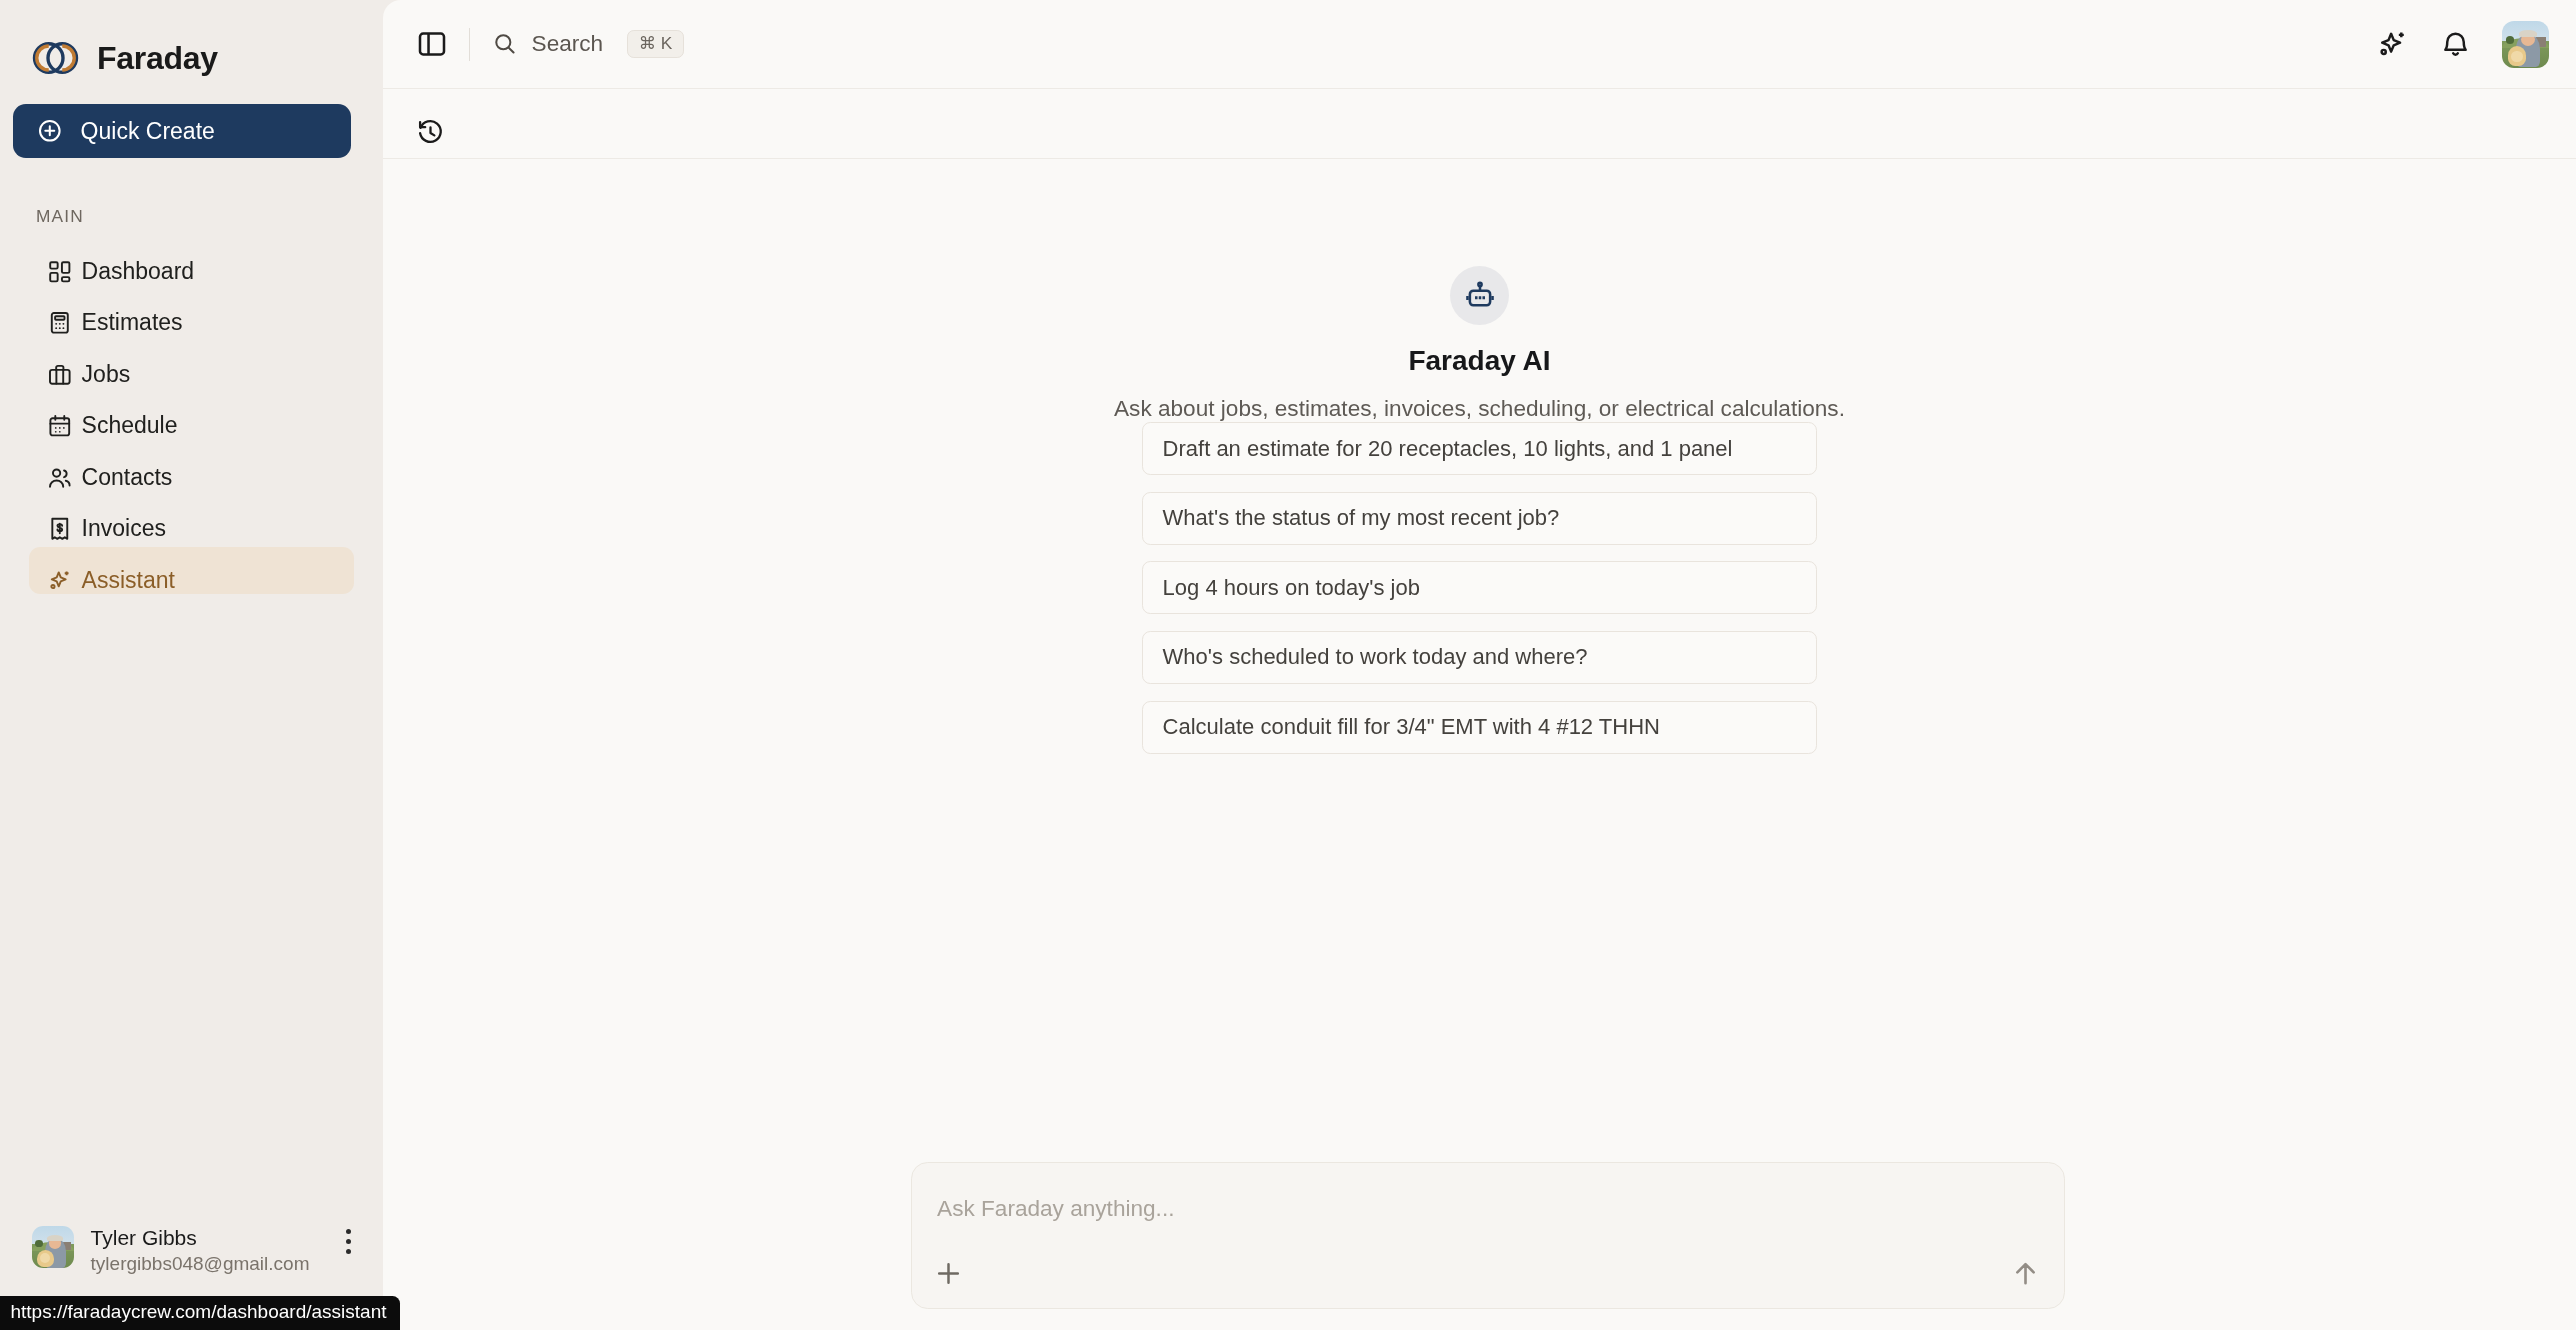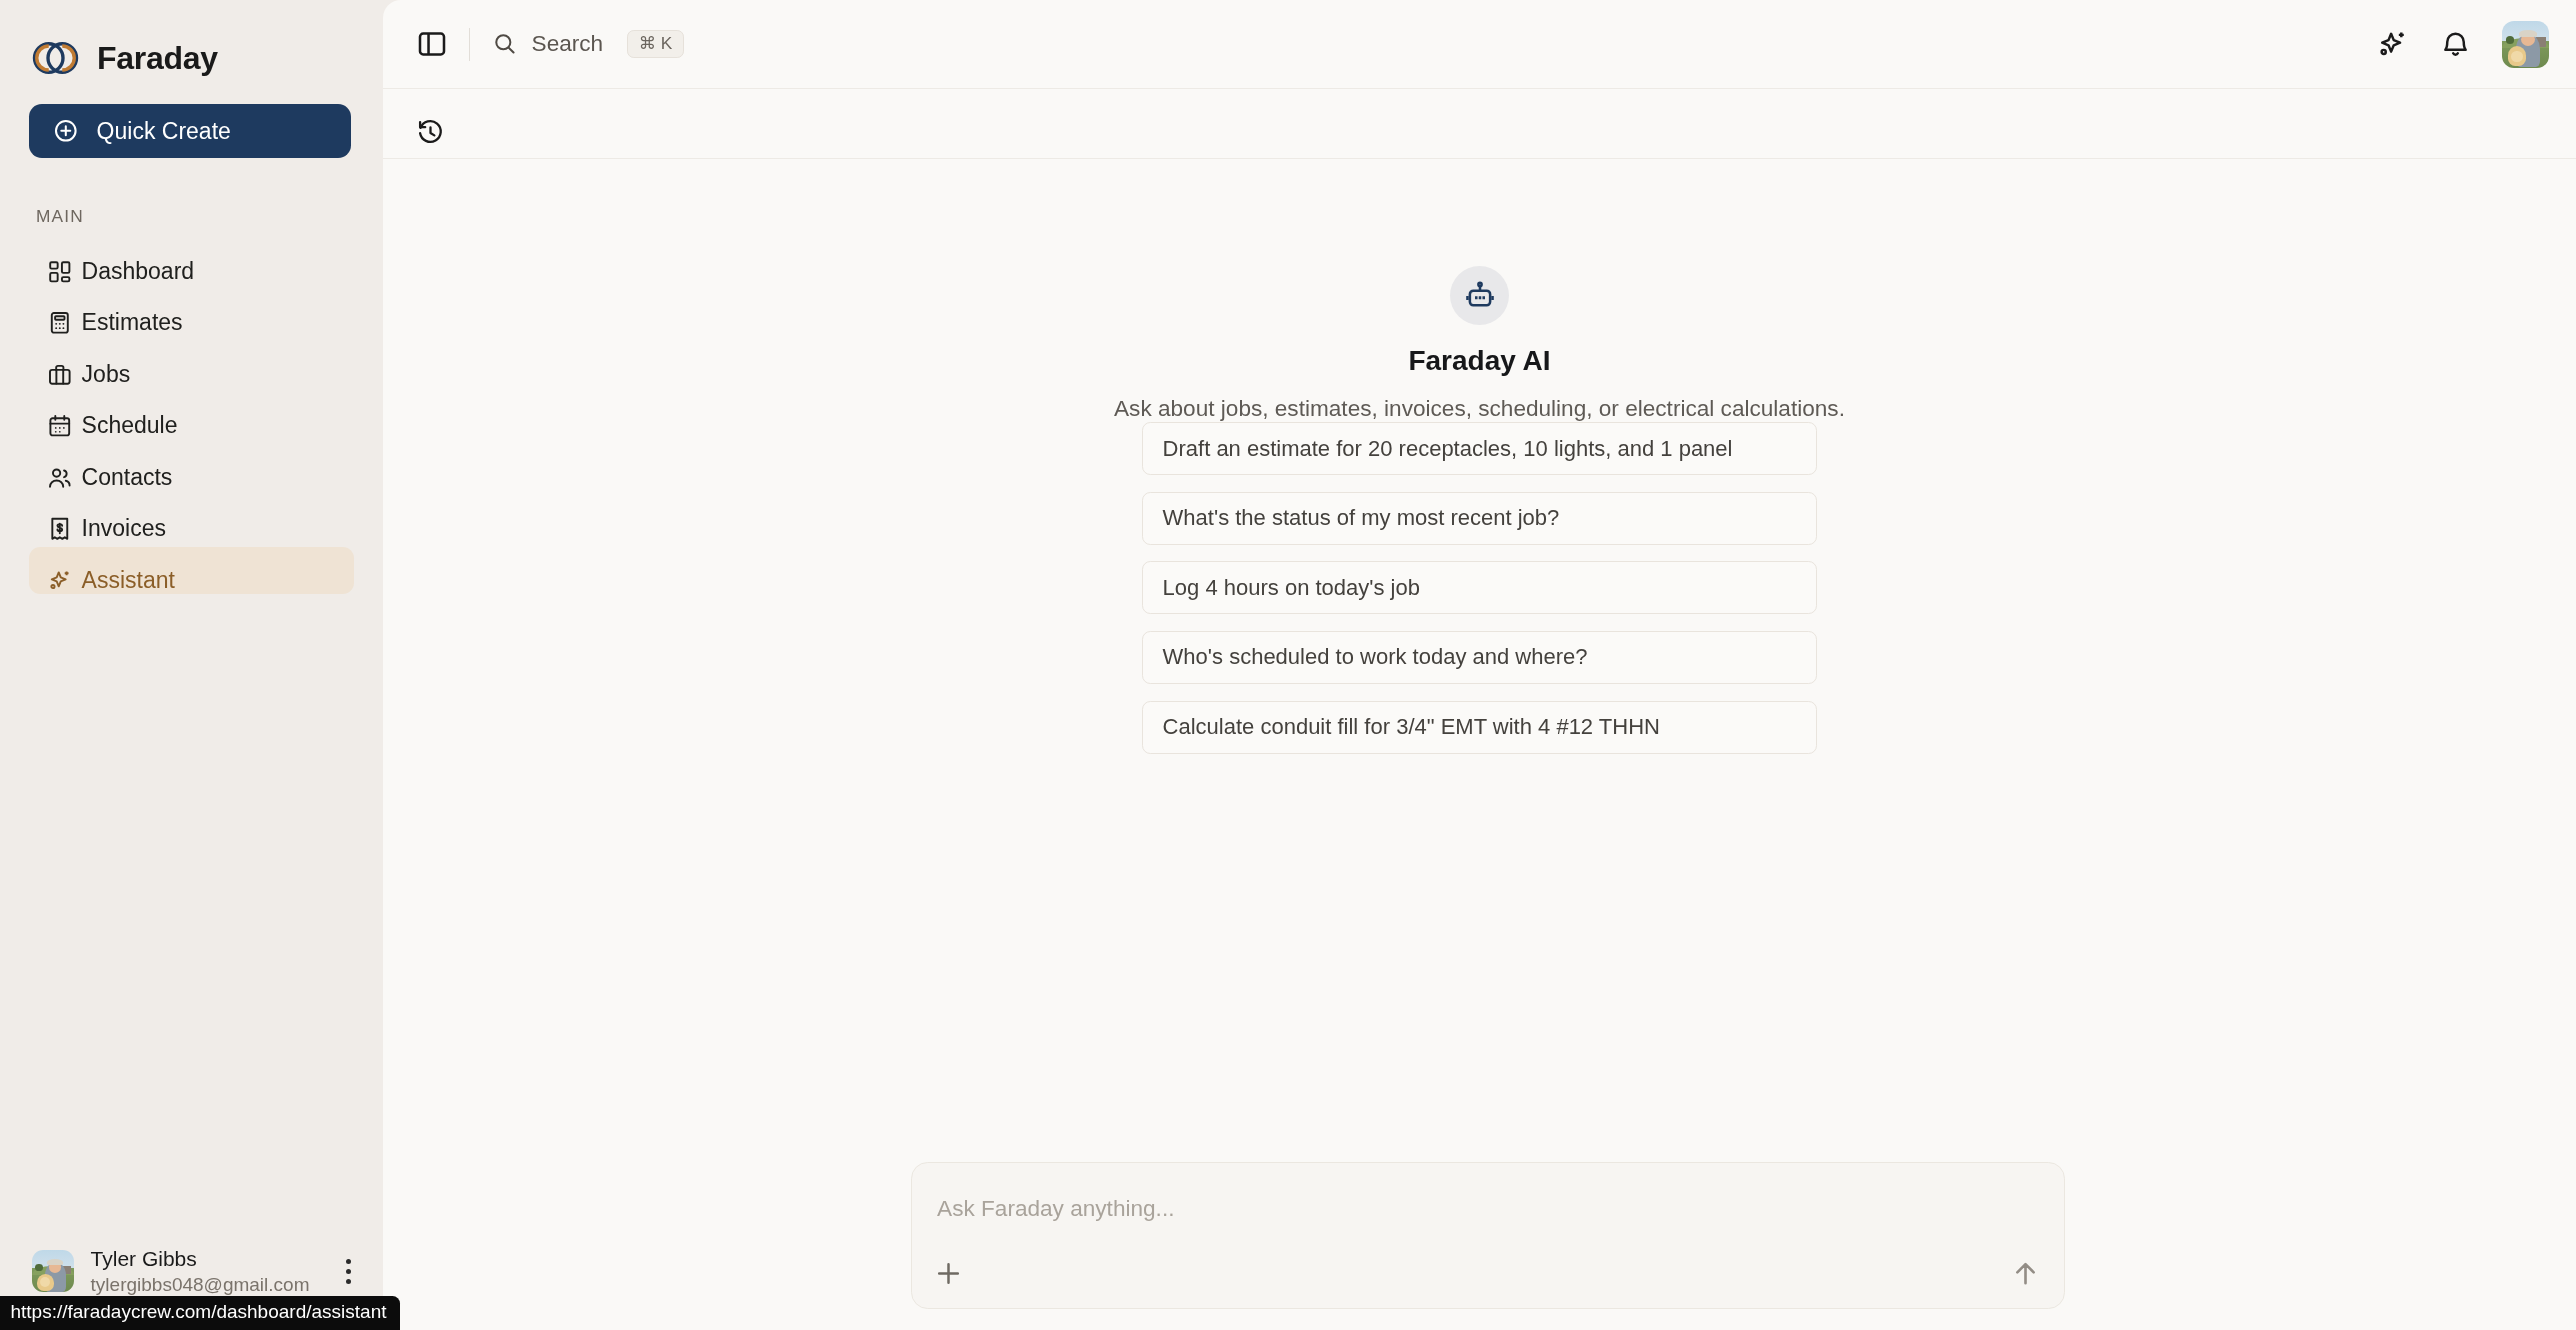--- a/index.html
+++ b/index.html
@@ -17,21 +17,21 @@
     background: #F0ECE8;
     display: flex; flex-direction: column;
     flex: 0 0 383px;
     position: relative;
   }
   .brand { display: flex; align-items: center; gap: 18px; padding: 33px 0 0 32px; height: 83px; }
   .brand-logo { width: 47px; height: 36px; flex: 0 0 47px; }
   .brand-name { font-size: 32px; font-weight: 700; color: #1A1A1A; letter-spacing: -0.3px; }
 
   .quick-create {
-    margin: 21px 32px 0 29px;
+    margin: 21px 32px 0 13px;
     height: 54px;
     background: #1E3A5F;
     color: #FFFFFF;
     border: none; border-radius: 12.8px;
     display: flex; align-items: center; gap: 18px;
     padding-left: 24px;
     font-size: 23px; font-family: inherit;
     cursor: pointer;
   }
   .qc-icon { width: 25.6px; height: 25.6px; flex: 0 0 25.6px; }
@@ -47,21 +47,21 @@
     border-radius: 11.3px;
     font-size: 23px; color: #20201E;
     cursor: pointer; text-decoration: none;
   }
   .nav-item .nav-icon { width: 25.6px; height: 25.6px; flex: 0 0 25.6px; display:block; }
   .nav-item.active { background: #EFE3D4; color: #8B5E28; }
 
   .sidebar-spacer { flex: 1 1 auto; }
 
   .profile {
-    display: flex; align-items: center; gap: 16.6px;
+    display: flex; gap: 16.6px;
     padding: 0 19.6px 0 32px; height: 90px;
     margin-bottom: 13.6px;
   }
   .avatar-sm {
     width: 42px; height: 42px; flex: 0 0 42px; border-radius: 11.3px;
     overflow: hidden; position: relative;
   }
   .profile-text { display: flex; flex-direction: column; gap: 3px; flex: 1 1 auto; min-width: 0; }
   .profile-name { font-size: 21px; color: #1A1A1A; font-weight: 400; }
   .profile-email { font-size: 19px; color: #7A736B; }

